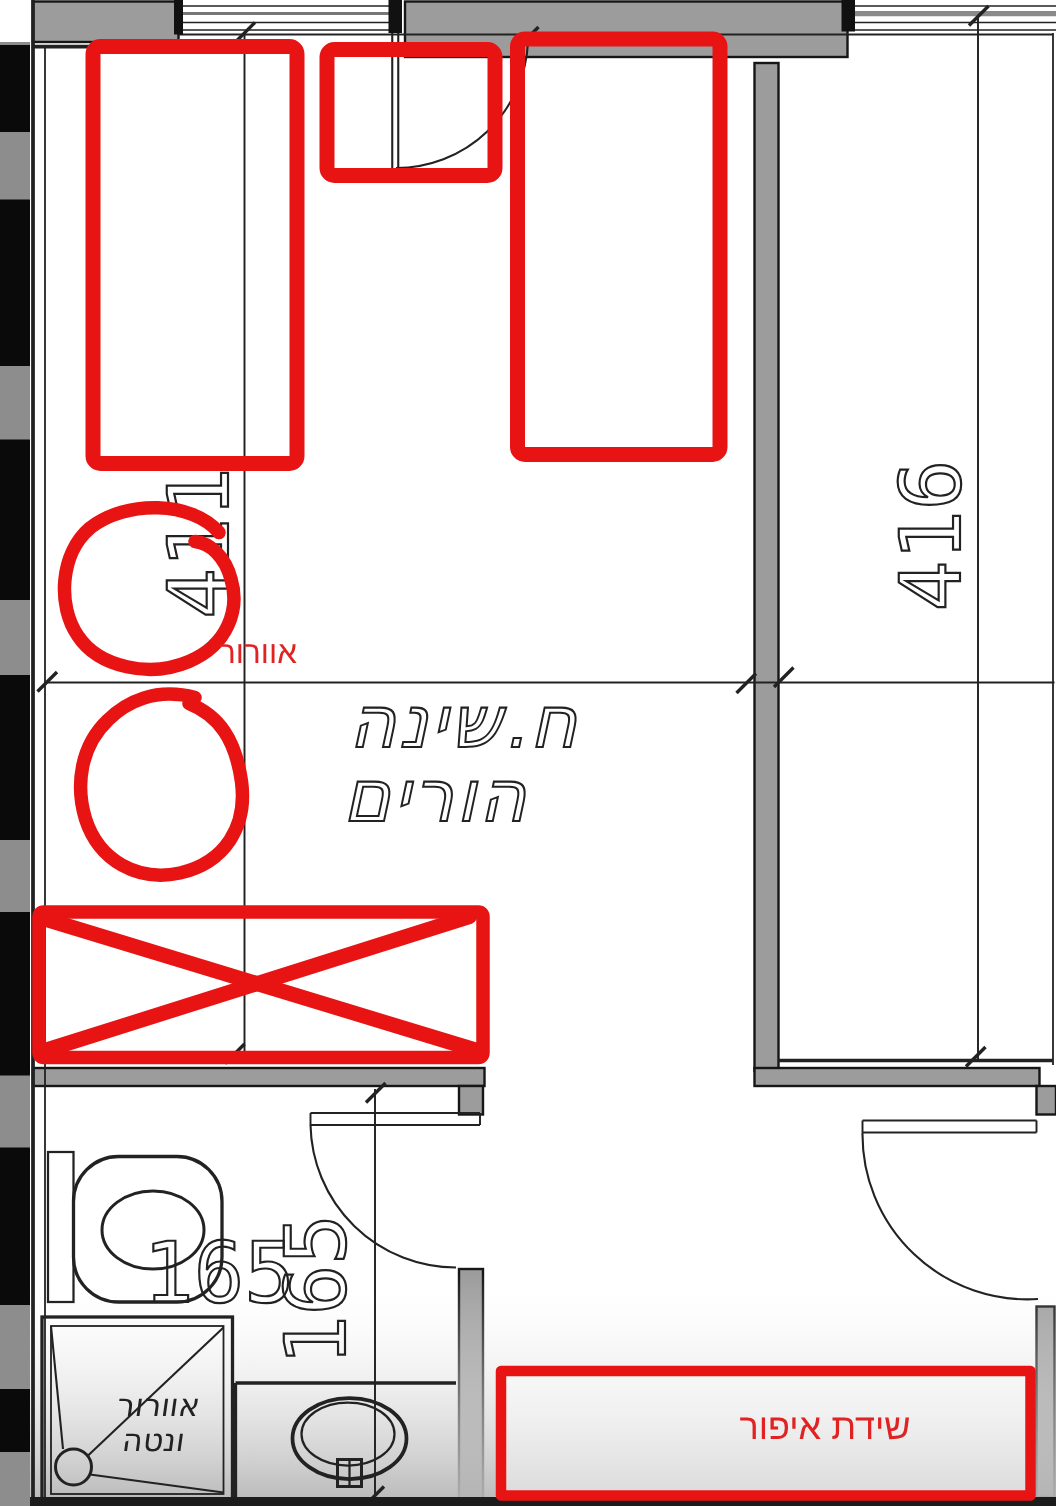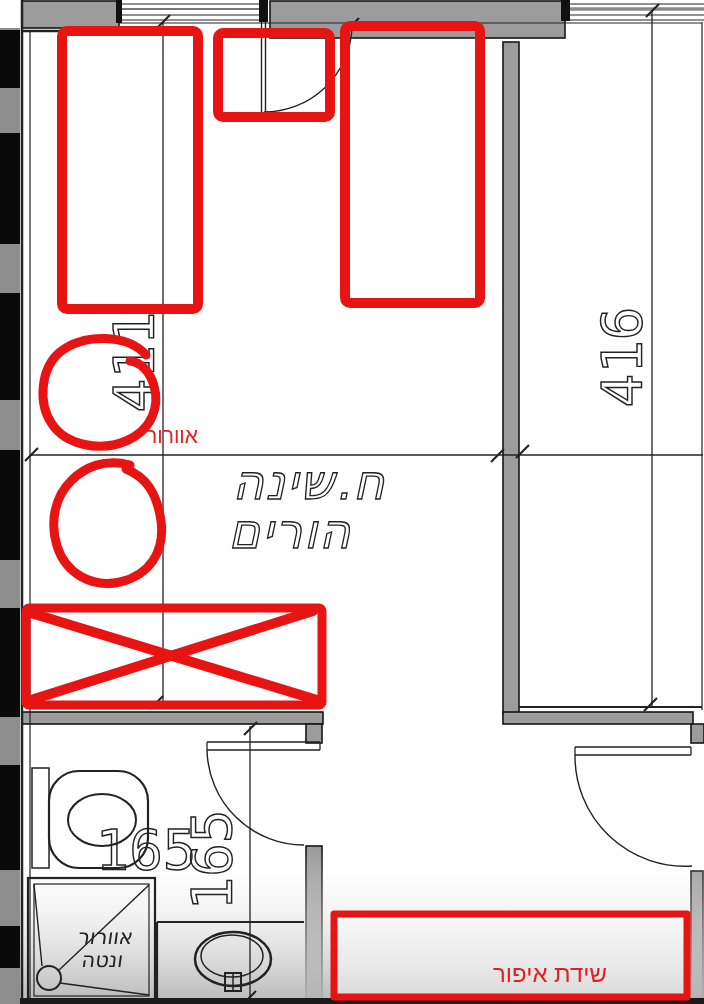--- a/index.html
+++ b/index.html
@@ -182,15 +182,15 @@
         <rect x="26" y="608" width="296" height="97" rx="3" stroke-width="9"></rect>
         <line x1="31" y1="613" x2="317" y2="700" stroke-width="10"></line>
         <line x1="31" y1="700" x2="313" y2="611" stroke-width="10"></line>
       </g>
       <rect x="334" y="914" width="353" height="83" stroke-width="7" fill="rgba(255,255,255,0.45)"></rect>
     </g>
   </svg>
 
   <div class="txt red-note" style="left:112px;top:424px;width:120px;font-size:21px;line-height:24px;">אוורור</div>
 
-  <div class="txt red-note" style="left:460px;top:961px;width:180px;font-size:24px;line-height:26px;">שידת איפור</div>
+  <div class="txt red-note" style="left:460px;top:939px;width:180px;font-size:24px;line-height:26px;">שידת איפור</div>
 
 </div>
 
 </body></html>

